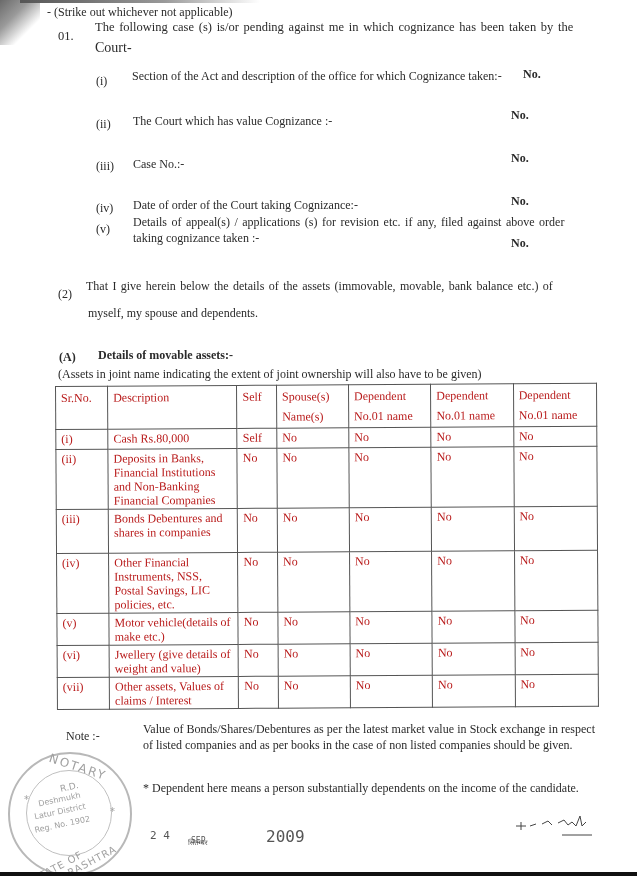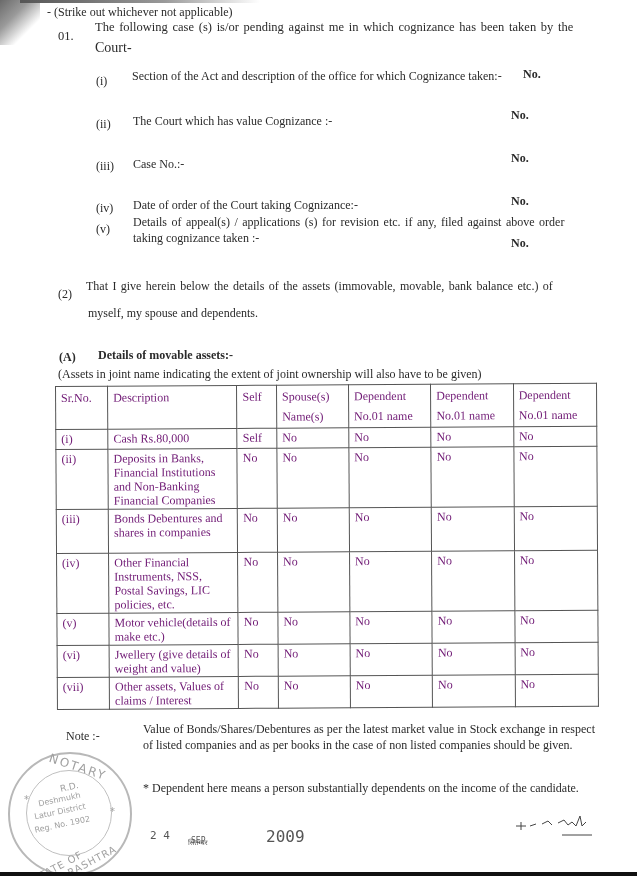--- a/index.html
+++ b/index.html
@@ -19,21 +19,21 @@
   .bold { font-weight: bold; }
   .justify { text-align: justify; }
 
   table.assets {
     position: absolute; left: 55px; top: 386px; width: 542px;
     border-collapse: collapse; font-size: 12px; table-layout: fixed;
     transform: rotate(-0.35deg); transform-origin: left top;
   }
   table.assets td, table.assets th {
     border: 1px solid #555; vertical-align: top; padding: 2px 5px 1px 5px;
-    font-weight: normal; text-align: left; line-height: 14px; color: #701a75;
+    font-weight: normal; text-align: left; line-height: 14px; color: #b91c1c;
   }
   table.assets th { line-height: 20px; padding-top: 1px; }
   td.desc { text-align: justify; text-align-last: left; }
   tr.h-i td { height: 16px; }
   tr.h-ii td { height: 56px; }
   tr.h-iii td { height: 40px; }
   tr.h-iv td { height: 56px; }
   tr.h-v td { height: 28px; }
   tr.h-vi td { height: 28px; }
   tr.h-vii td { height: 28px; }

